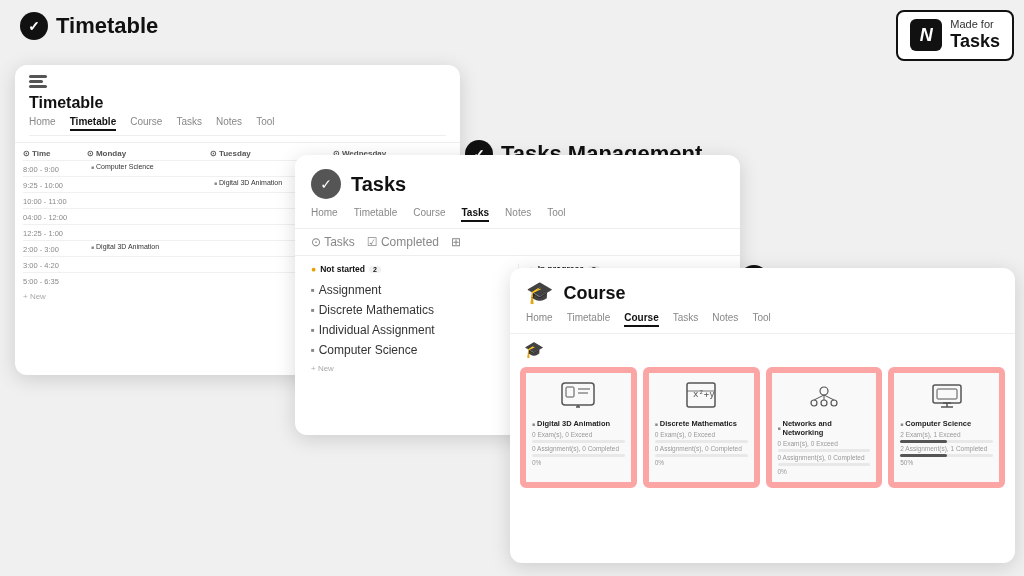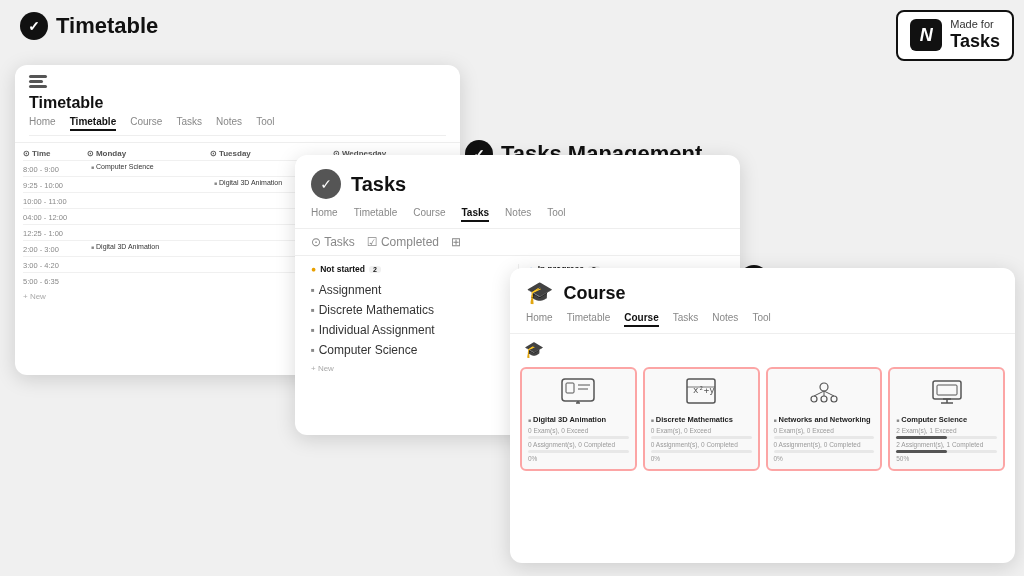--- a/index.html
+++ b/index.html
@@ -318,21 +318,21 @@
       font-size: 16px;
     }
     .course-grid {
       display: grid;
       grid-template-columns: repeat(4, 1fr);
       gap: 6px;
       padding: 4px 10px 8px;
     }
     .course-item {
       background: #f9f9f9;
-      border: 2px solid #fca5a5;
+      border: 6px solid #fca5a5;
       border-radius: 6px;
       padding: 8px 6px 6px;
       font-size: 7px;
       color: #333;
     }
     .course-item-icon {
       font-size: 22px;
       margin-bottom: 4px;
       text-align: center;
       line-height: 1;

